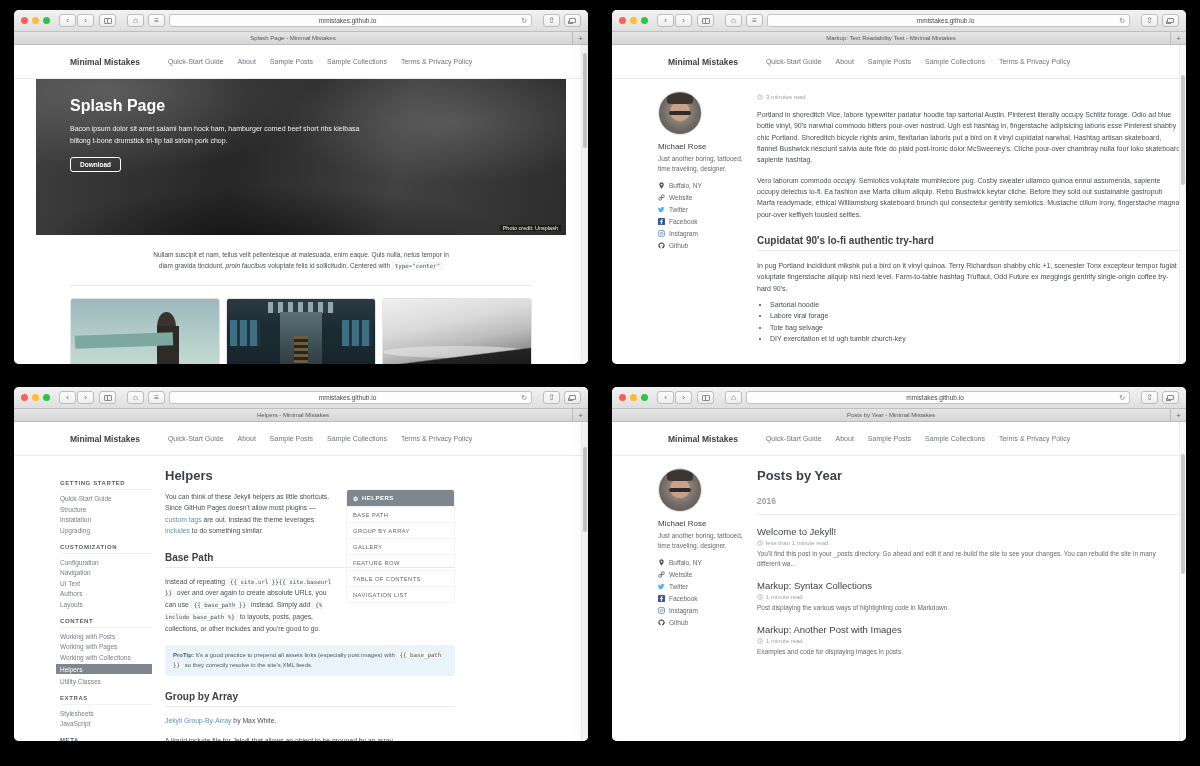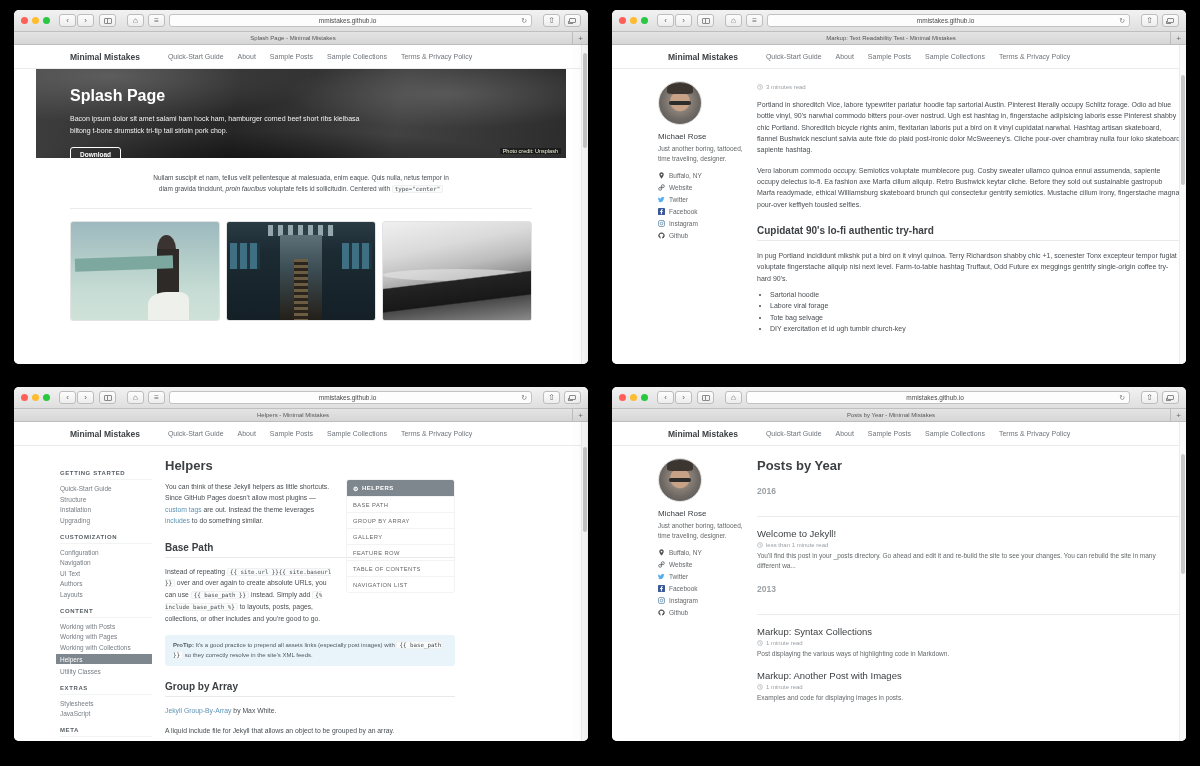--- a/index.html
+++ b/index.html
@@ -31,31 +31,31 @@
   .rightbtns { display:flex; gap:4px; }
   .sq { width:7px; height:5px; border:1px solid #8a8a8a; border-radius:1px; box-shadow:-2px 2px 0 -1px #8a8a8a; }
   .tabbar { height:13px; background:linear-gradient(#e4e4e4,#d6d6d6); border-bottom:1px solid #bdbdbd;
             display:flex; align-items:center; position:relative; }
   .tabtitle { flex:1; text-align:center; font-size:6px; color:#565656; }
   .newtab { width:16px; height:100%; border-left:1px solid #bdbdbd; display:flex; align-items:center;
             justify-content:center; font-size:8px; color:#666; }
   .page { position:absolute; top:35px; left:0; right:0; bottom:0; background:#fff; overflow:hidden; }
 
   
-  .masthead { height:24px; display:flex; align-items:center; padding-left:56px; border-bottom:1px solid #ebebeb; }
+  .masthead { height:34px; display:flex; align-items:center; padding-left:56px; border-bottom:1px solid #ebebeb; }
   .brand { font-size:8.5px; font-weight:bold; color:#3d4144; }
   .mainnav { display:flex; gap:14px; margin-left:28px; }
   .mainnav span { font-size:7px; color:#6e747a; }
 
   
   .vscroll { position:absolute; top:0; right:0; bottom:0; width:7px; background:#fafafa; border-left:1px solid #ececec; }
   .vthumb { position:absolute; left:1px; right:1px; border-radius:3px; background:#c9c9c9; }
 
   
-  .hero { position:relative; margin:0 22px; height:89px; overflow:hidden;
+  .hero { position:relative; margin:0 22px; height:156px; overflow:hidden;
     background:
       radial-gradient(60% 80% at 14% 8%, rgba(125,125,125,.55), transparent 65%),
       radial-gradient(45% 55% at 78% 28%, rgba(140,140,140,.35), transparent 70%),
       radial-gradient(70% 55% at 45% 105%, rgba(0,0,0,.55), transparent 65%),
       linear-gradient(100deg,#3e3e3e,#272727 38%,#424242 68%,#2c2c2c); }
   .hero-title { position:absolute; left:34px; top:18px; font-size:16px; font-weight:bold; color:#fff; }
   .hero-excerpt { position:absolute; left:34px; top:44px; width:300px; font-size:7px; line-height:1.65; color:#f2f2f2; }
   .hero-btn { position:absolute; left:34px; top:78px; border:1px solid #fff; border-radius:3px;
               padding:3px 9px; font-size:6.5px; font-weight:bold; color:#fff; }
   .hero-credit { position:absolute; right:5px; bottom:4px; font-size:5.5px; color:#f5f5dc;
@@ -123,21 +123,21 @@
   .docs-main p { font-size:6.8px; line-height:1.68; color:#494e52; margin-top:8px; }
   .toc { float:right; width:109px; margin:6px 0 8px 10px; border:1px solid #f2f3f3; border-radius:3px; overflow:hidden; }
   .toc-head { background:#7e878d; color:#fff; font-size:6px; font-weight:bold; letter-spacing:.5px; padding:4.5px 6px;
               display:flex; gap:3px; align-items:center; }
   .toc-item { font-size:5.8px; letter-spacing:.4px; color:#646769; padding:4.5px 6px; border-top:1px solid #f2f3f3; }
   .protip { clear:none; background:#e9f4fa; border-radius:3px; padding:6px 8px; font-size:6px; line-height:1.6;
             color:#50585e; margin-top:11px; }
 
   
   .year { font-size:8.5px; font-weight:bold; color:#9ba1a6; border-bottom:1px solid #ebebeb;
-          padding-bottom:20px; margin-top:13px; }
+          padding-bottom:8px; margin-top:13px; }
   .post { margin-top:11px; }
   .ptitle { font-size:9.5px; font-weight:normal; color:#3d4144; }
   .pexcerpt { font-size:6.5px; line-height:1.55; color:#646769; margin-top:3px; width:420px; }
 </style>
 </head>
 <body>
 
 <div class="win" id="win1">
   <div class="titlebar">
     <span class="lights">
@@ -551,21 +551,20 @@
           <div class="ptitle">Welcome to Jekyll!</div>
           <div class="meta">
             <svg viewBox="0 0 8 8">
                 <circle cx="4" cy="4" r="3.2" fill="none" stroke="#9ba1a6" stroke-width=".8"></circle>
                 <path d="M4 2.2V4l1.3.8" stroke="#9ba1a6" stroke-width=".8" fill="none"></path>
               </svg>
             <span>less than 1 minute read</span>
             </div>
           <div class="pexcerpt">You'll find this post in your _posts directory. Go ahead and edit it and re-build the site to see your changes. You can rebuild the site in many different wa...</div>
         </div>
-        <div class="year">2013</div>
         <div class="post">
           <div class="ptitle">Markup: Syntax Collections</div>
           <div class="meta">
             <svg viewBox="0 0 8 8">
                 <circle cx="4" cy="4" r="3.2" fill="none" stroke="#9ba1a6" stroke-width=".8"></circle>
                 <path d="M4 2.2V4l1.3.8" stroke="#9ba1a6" stroke-width=".8" fill="none"></path>
               </svg>
             <span>1 minute read</span>
             </div>
           <div class="pexcerpt">Post displaying the various ways of highlighting code in Markdown.</div>

